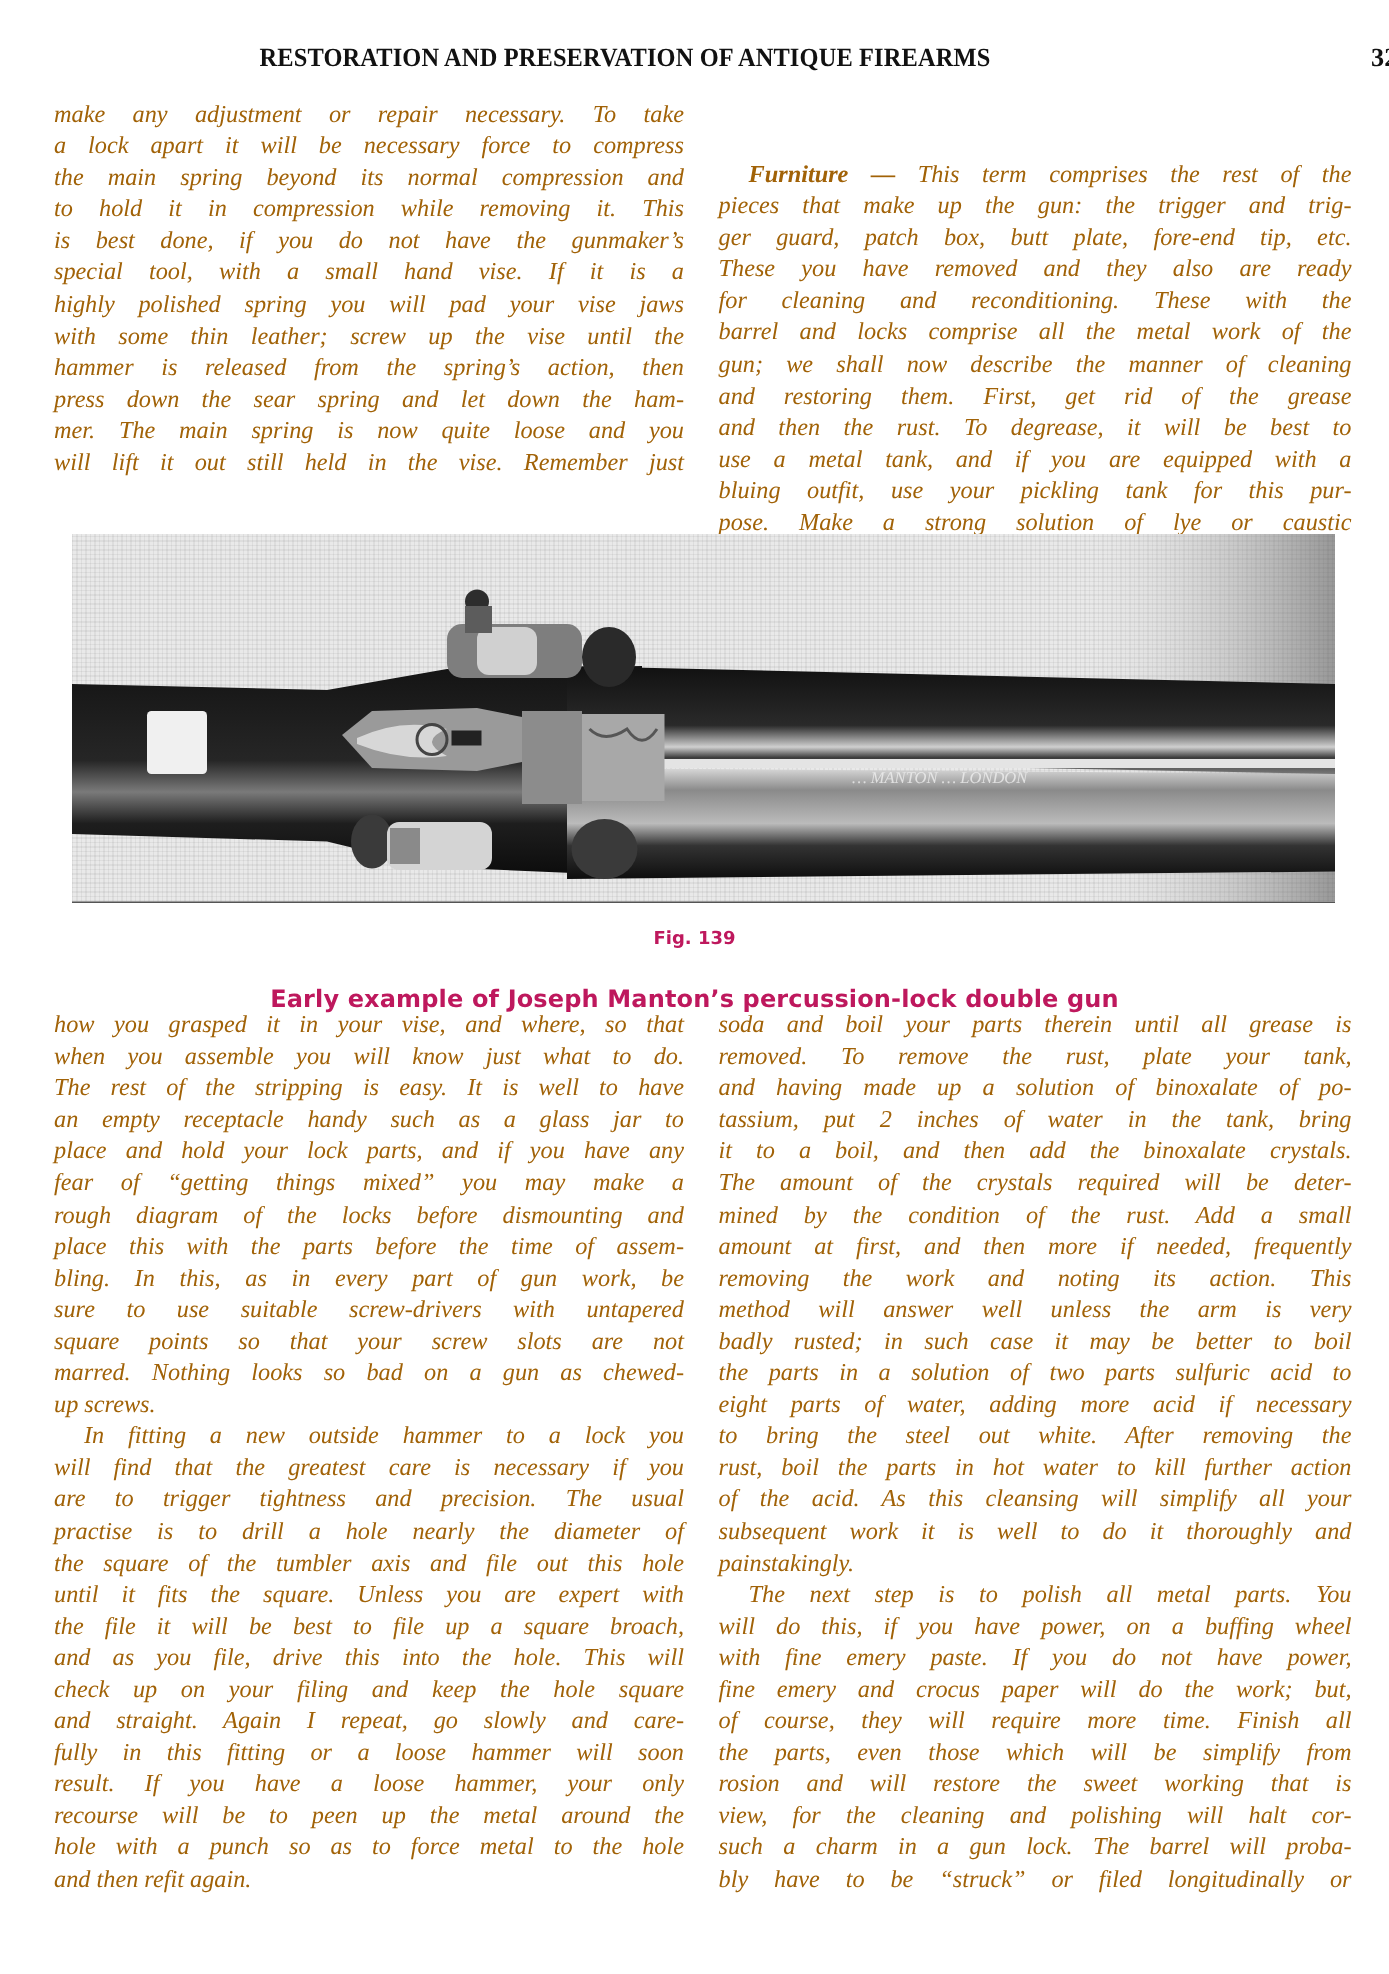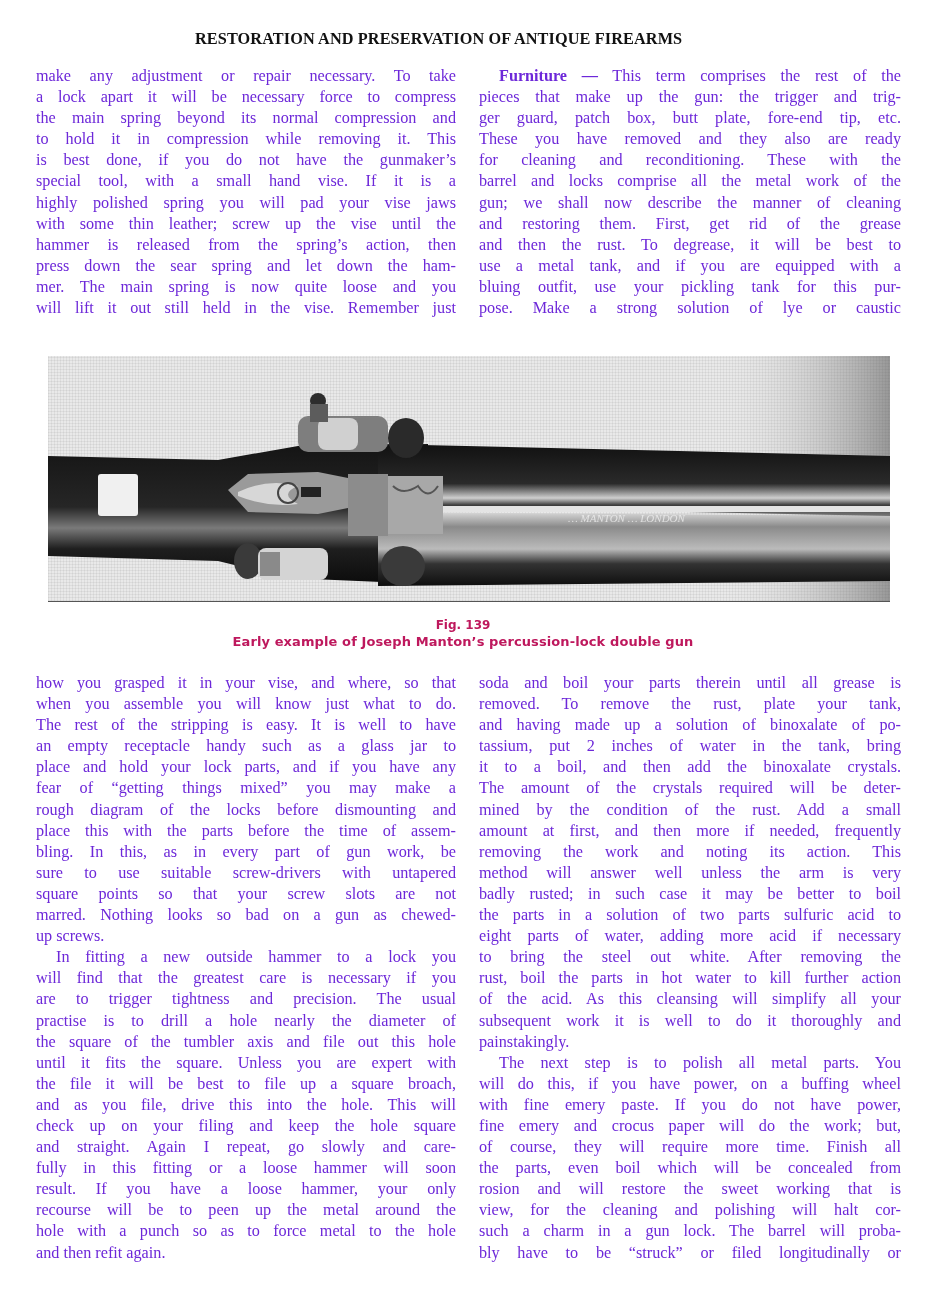--- a/index.html
+++ b/index.html
@@ -1,31 +1,31 @@
 <!DOCTYPE html>
 <html><head>
 <meta charset="utf-8">
 <style>
   html, body { margin: 0; padding: 0; }
   body {
     width: 926px; height: 1316px; background: #ffffff; position: relative; overflow: hidden;
     font-family: "Liberation Serif", "DejaVu Serif", serif; color: #1c1c1c;
   }
   .running-head {
-    position: absolute; top: 28px; left: 0; width: 777px; height: 24px; margin-left: 22px;
+    position: absolute; top: 28px; left: 0; width: 777px; height: 24px;
   }
   .running-title {
     position: absolute; left: 173px; top: 0; font-family: "Liberation Serif", serif;
     font-weight: bold; font-size: 17.5px; letter-spacing: 0.1px; color: #111; transform: scaleX(0.93); transform-origin: left top;
   }
   .page-number {
     position: absolute; left: 914px; top: 0; font-weight: bold; font-size: 17.5px; color: #111;
   }
   .col {
-    position: absolute; font-size: 16.2px; line-height: 21.1px; text-align: justify; color: #6d28d9;
+    position: absolute; font-size: 16.2px; line-height: 21.1px; text-align: justify; color: #a16207; font-style: italic;
   }
   .col p { margin: 0; }
   .col .line { display: block; text-align: justify; text-align-last: justify; white-space: nowrap; height: 21.1px; }
   .col .line.last { text-align-last: left; }
   #col-tl { left: 36px; top: 66px; width: 420px; }
   #col-tr { left: 479px; top: 66px; width: 422px; }
   #col-bl { left: 36px; top: 673px; width: 420px; }
   #col-br { left: 479px; top: 673px; width: 422px; }
   .run-in { font-weight: bold; }
 
@@ -36,21 +36,21 @@
       repeating-linear-gradient(90deg, rgba(0,0,0,0.05) 0 1px, transparent 1px 3px),
       #e9e9e9;
     border-bottom: 1px solid #555;
   }
   .fig-svg { position: absolute; left: 0; top: 0; }
   .caption {
     position: absolute; left: 0; width: 926px; text-align: center;
     font-family: "DejaVu Sans", sans-serif; font-weight: bold; color: #be185d;
   }
   .caption-num { top: 618px; font-size: 12px; }
-  .caption-text { top: 634px; font-size: 13px; letter-spacing: 0.1px; }
+  .caption-text { top: 656px; font-size: 16px; letter-spacing: 0.1px; }
 </style>
 </head>
 <body>
 
 <div class="running-head">
   <span class="running-title">RESTORATION AND PRESERVATION OF ANTIQUE FIREARMS</span>
   <span class="page-number">327</span>
 </div>
 
 <div id="col-tl" class="col">
@@ -65,21 +65,21 @@
     <span class="line">with some thin leather; screw up the vise until the</span>
     <span class="line">hammer is released from the spring’s action, then</span>
     <span class="line">press down the sear spring and let down the ham-</span>
     <span class="line">mer.  The main spring is now quite loose and you</span>
     <span class="line">will lift it out still held in the vise.  Remember just</span>
   </p>
 </div>
 
 <div id="col-tr" class="col">
   <p>
-    <span class="line" style="padding-left:20px;box-sizing:border-box;"><span class="run-in">Furniture —</span><span> This term comprises the rest of the</span></span>
+    <span class="line" style="padding-left:20px;box-sizing:border-box;margin-top:40px;"><span class="run-in">Furniture —</span><span> This term comprises the rest of the</span></span>
     <span class="line">pieces that make up the gun: the trigger and trig-</span>
     <span class="line">ger guard, patch box, butt plate, fore-end tip, etc.</span>
     <span class="line">These you have removed and they also are ready</span>
     <span class="line">for cleaning and reconditioning.  These with the</span>
     <span class="line">barrel and locks comprise all the metal work of the</span>
     <span class="line">gun; we shall now describe the manner of cleaning</span>
     <span class="line">and restoring them.  First, get rid of the grease</span>
     <span class="line">and then the rust.  To degrease, it will be best to</span>
     <span class="line">use a metal tank, and if you are equipped with a</span>
     <span class="line">bluing outfit, use your pickling tank for this pur-</span>
@@ -211,19 +211,19 @@
     <span class="line">of the acid.  As this cleansing will simplify all your</span>
     <span class="line">subsequent work it is well to do it thoroughly and</span>
     <span class="line last">painstakingly.</span>
   </p>
   <p>
     <span class="line" style="padding-left:20px;box-sizing:border-box;">The next step is to polish all metal parts.  You</span>
     <span class="line">will do this, if you have power, on a buffing wheel</span>
     <span class="line">with fine emery paste.  If you do not have power,</span>
     <span class="line">fine emery and crocus paper will do the work; but,</span>
     <span class="line">of course, they will require more time.  Finish all</span>
-    <span class="line">the parts, even boil which will be concealed from</span>
+    <span class="line">the parts, even those which will be simplify from</span>
     <span class="line">rosion and will restore the sweet working that is</span>
     <span class="line">view, for the cleaning and polishing will halt cor-</span>
     <span class="line">such a charm in a gun lock.  The barrel will proba-</span>
     <span class="line">bly have to be “struck” or filed longitudinally or</span>
   </p>
 </div>
 
 </body></html>

